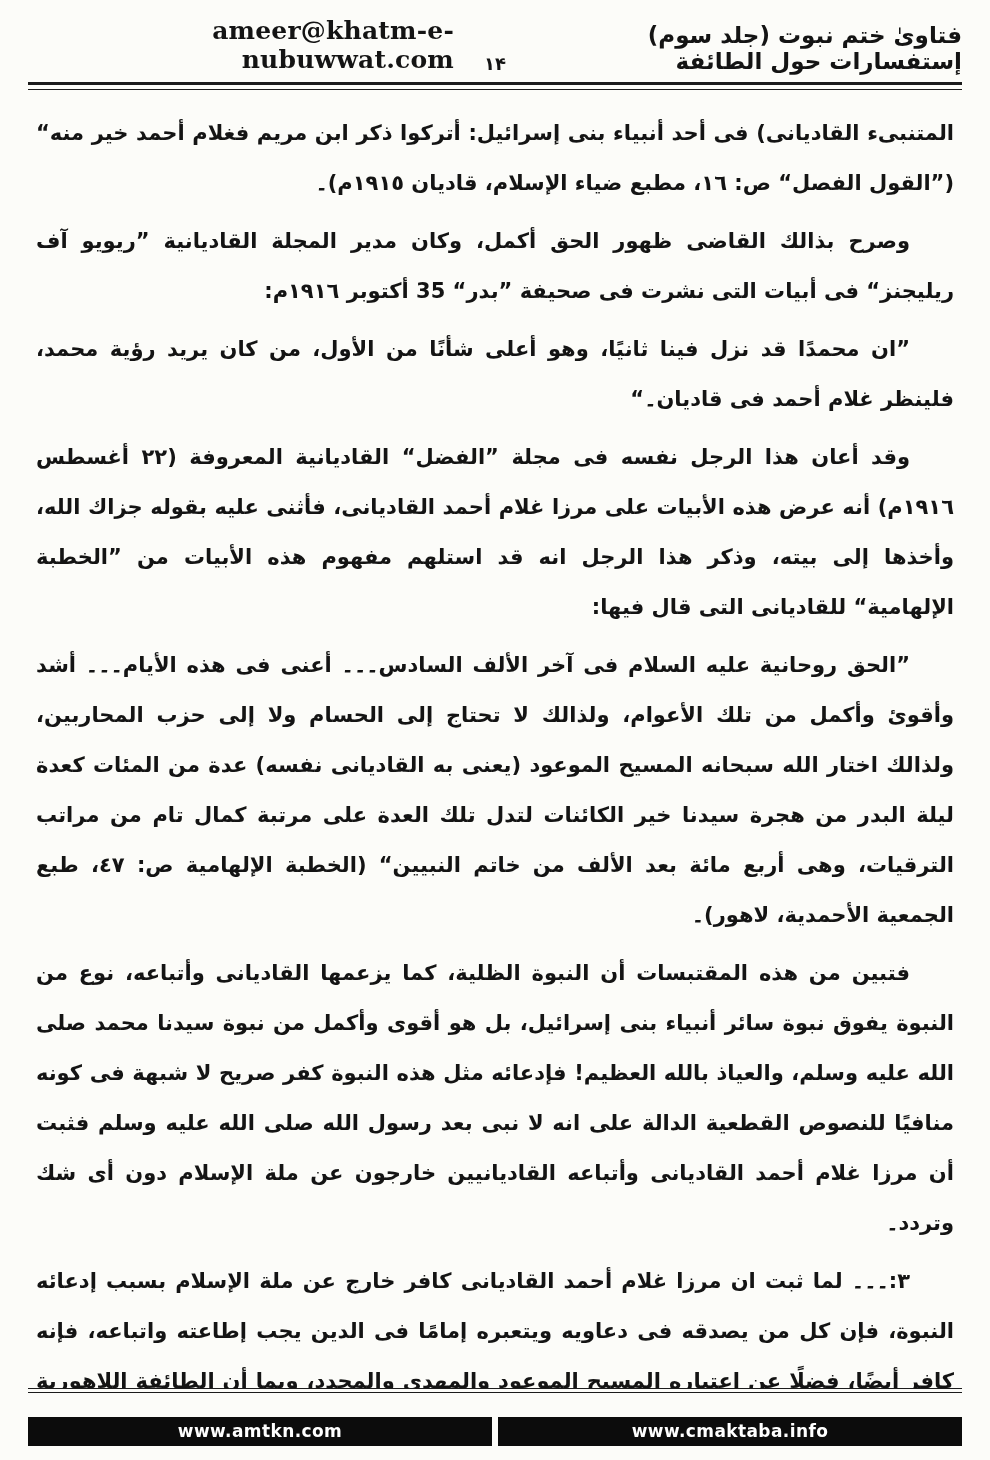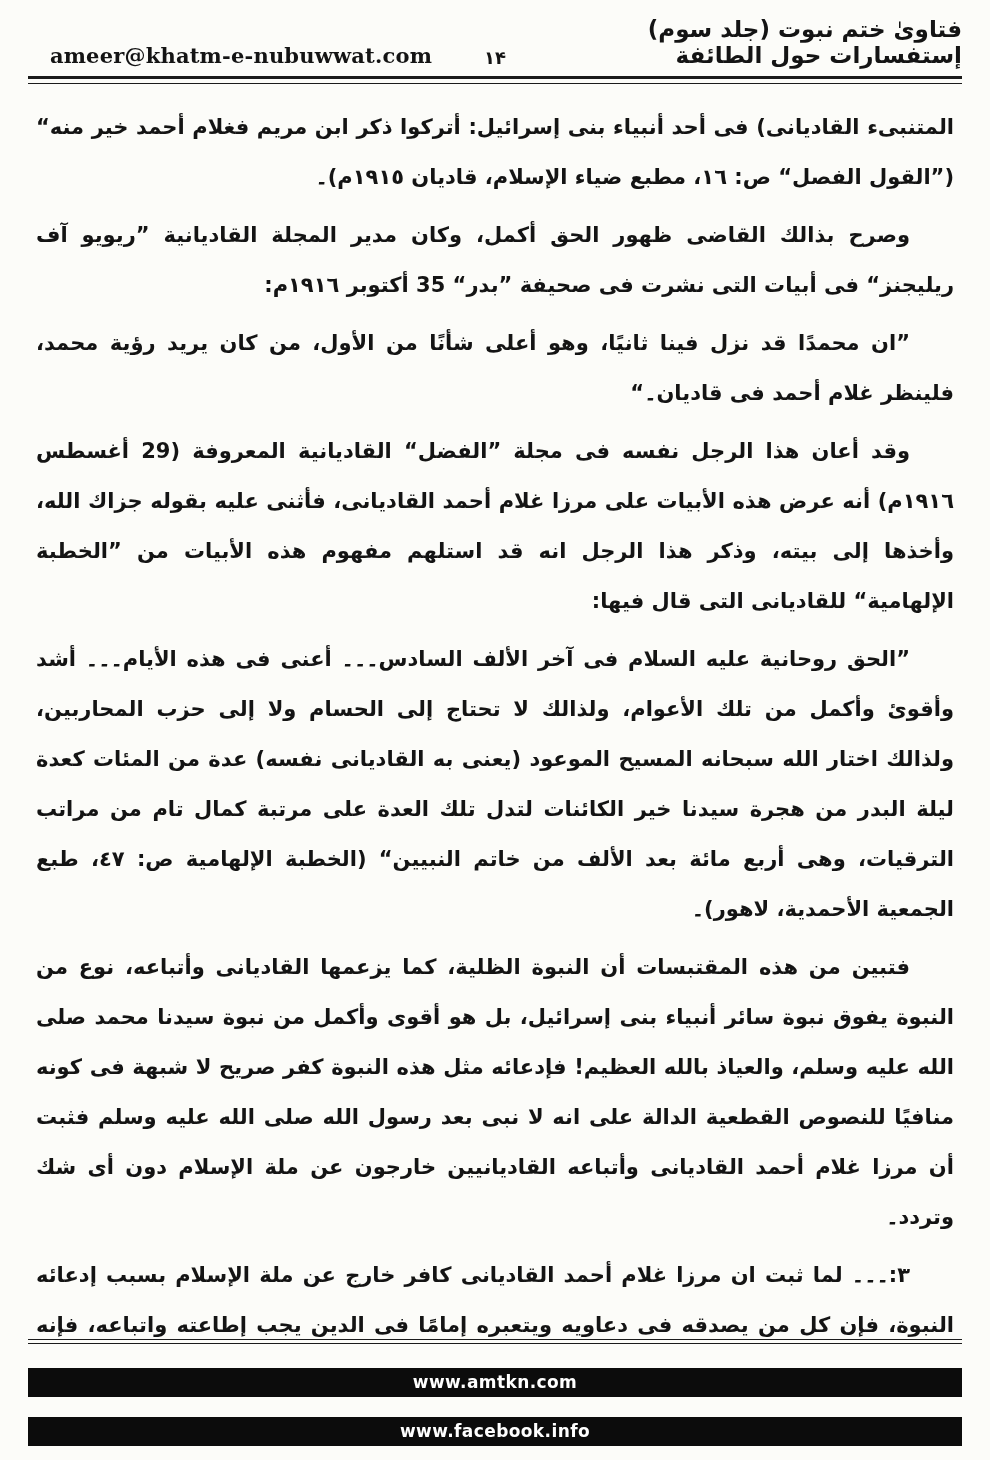--- a/index.html
+++ b/index.html
@@ -23,23 +23,23 @@
   
   .header {
     display: grid;
     grid-template-columns: 1fr auto 1fr;
     align-items: end;
     margin-bottom: 8px;
   }
   .header .email {
     font-family: "DejaVu Serif", serif;
     font-weight: bold;
-    font-size: 21px;
+    font-size: 25px;
     letter-spacing: 0.2px;
-    text-align: center;
+    text-align: right;
     direction: ltr;
   }
   .header .pagenum {
     font-family: "DejaVu Sans", sans-serif;
     font-weight: bold;
     font-size: 18px;
     text-align: center;
     padding: 0 30px;
   }
   .header .title {
@@ -80,23 +80,22 @@
   }
   .body-text p.para.indent {
     text-indent: 44px;
   }
   
   .footer-wrap {
     margin-top: auto;
   }
   .footer-bars {
     display: flex;
-    gap: 20px;
+    gap: 6px;
     margin-top: 24px;
-    flex-direction: column;
   }
   .fbar {
     flex: 1;
     background: #0c0c0c;
     color: #ffffff;
     font-family: "DejaVu Sans", sans-serif;
     font-weight: bold;
     font-size: 17px;
     letter-spacing: 0.4px;
     text-align: center;
@@ -116,27 +115,27 @@
       <span class="title">فتاویٰ ختم نبوت (جلد سوم) إستفسارات حول الطائفة</span>
     </div>
   </header>
 
   <div class="rule-double"></div>
 
   <main class="body-text">
       <p class="para">المتنبىء القاديانى) فى أحد أنبياء بنى إسرائيل: أتركوا ذكر ابن مريم فغلام أحمد خير منه“ (”القول الفصل“ ص: ١٦، مطبع ضياء الإسلام، قاديان ١٩١٥م)۔</p>
       <p class="para indent">وصرح بذالك القاضى ظهور الحق أكمل، وكان مدير المجلة القاديانية ”ريويو آف ريليجنز“ فى أبيات التى نشرت فى صحيفة ”بدر“ 35 أكتوبر ١٩١٦م:</p>
       <p class="para indent">”ان محمدًا قد نزل فينا ثانيًا، وهو أعلى شأنًا من الأول، من كان يريد رؤية محمد، فلينظر غلام أحمد فى قاديان۔“</p>
-      <p class="para indent">وقد أعان هذا الرجل نفسه فى مجلة ”الفضل“ القاديانية المعروفة (29 أغسطس ١٩١٦م) أنه عرض هذه الأبيات على مرزا غلام أحمد القاديانى، فأثنى عليه بقوله جزاك الله، وأخذها إلى بيته، وذكر هذا الرجل انه قد استلهم مفهوم هذه الأبيات من ”الخطبة الإلهامية“ للقاديانى التى قال فيها:</p>
+      <p class="para indent">وقد أعان هذا الرجل نفسه فى مجلة ”الفضل“ القاديانية المعروفة (٢٢ أغسطس ١٩١٦م) أنه عرض هذه الأبيات على مرزا غلام أحمد القاديانى، فأثنى عليه بقوله جزاك الله، وأخذها إلى بيته، وذكر هذا الرجل انه قد استلهم مفهوم هذه الأبيات من ”الخطبة الإلهامية“ للقاديانى التى قال فيها:</p>
       <p class="para indent">”الحق روحانية عليه السلام فى آخر الألف السادس۔۔۔ أعنى فى هذه الأيام۔۔۔ أشد وأقوئ وأكمل من تلك الأعوام، ولذالك لا تحتاج إلى الحسام ولا إلى حزب المحاربين، ولذالك اختار الله سبحانه المسيح الموعود (يعنى به القاديانى نفسه) عدة من المئات كعدة ليلة البدر من هجرة سيدنا خير الكائنات لتدل تلك العدة على مرتبة كمال تام من مراتب الترقيات، وهى أربع مائة بعد الألف من خاتم النبيين“ (الخطبة الإلهامية ص: ٤٧، طبع الجمعية الأحمدية، لاهور)۔</p>
       <p class="para indent">فتبين من هذه المقتبسات أن النبوة الظلية، كما يزعمها القاديانى وأتباعه، نوع من النبوة يفوق نبوة سائر أنبياء بنى إسرائيل، بل هو أقوى وأكمل من نبوة سيدنا محمد صلى الله عليه وسلم، والعياذ بالله العظيم! فإدعائه مثل هذه النبوة كفر صريح لا شبهة فى كونه منافيًا للنصوص القطعية الدالة على انه لا نبى بعد رسول الله صلى الله عليه وسلم فثبت أن مرزا غلام أحمد القاديانى وأتباعه القاديانيين خارجون عن ملة الإسلام دون أى شك وتردد۔</p>
       <p class="para indent">٣:۔۔۔ لما ثبت ان مرزا غلام أحمد القاديانى كافر خارج عن ملة الإسلام بسبب إدعائه النبوة، فإن كل من يصدقه فى دعاويه ويتعبره إمامًا فى الدين يجب إطاعته واتباعه، فإنه كافر أيضًا، فضلًا عن اعتباره المسيح الموعود والمهدى والمجدد، وبما أن الطائفة اللاهورية من أتباع مرزا غلام أحمد المتنبىء تعتبره المسيح الموعود والمهدى والمجدد، وأنه كان ينزل عليه وحى يجب اتباعه، فحكمها فى الخروج عن الإسلام كحكم الطائفة القاديانية سواء بسواء وان الدراسة الدقيقة لمعتقدات هذه الطائفة اللاهورية تدل على أنه ليس هناك فرق أساسى بين معتقدات الطائفتين، وإنما هو فرق لفظى إنما نشأ لأسباب سياسية۔</p>
     </main>
 
   <div class="footer-wrap">
     <div class="rule-thin"></div>
     <div class="footer-bars">
       <div class="fbar">www.amtkn.com</div>
-      <div class="fbar">www.facebook.info</div>
+      <div class="fbar">www.cmaktaba.info</div>
     </div>
   </div>
 
 </div>
 
 </body></html>

